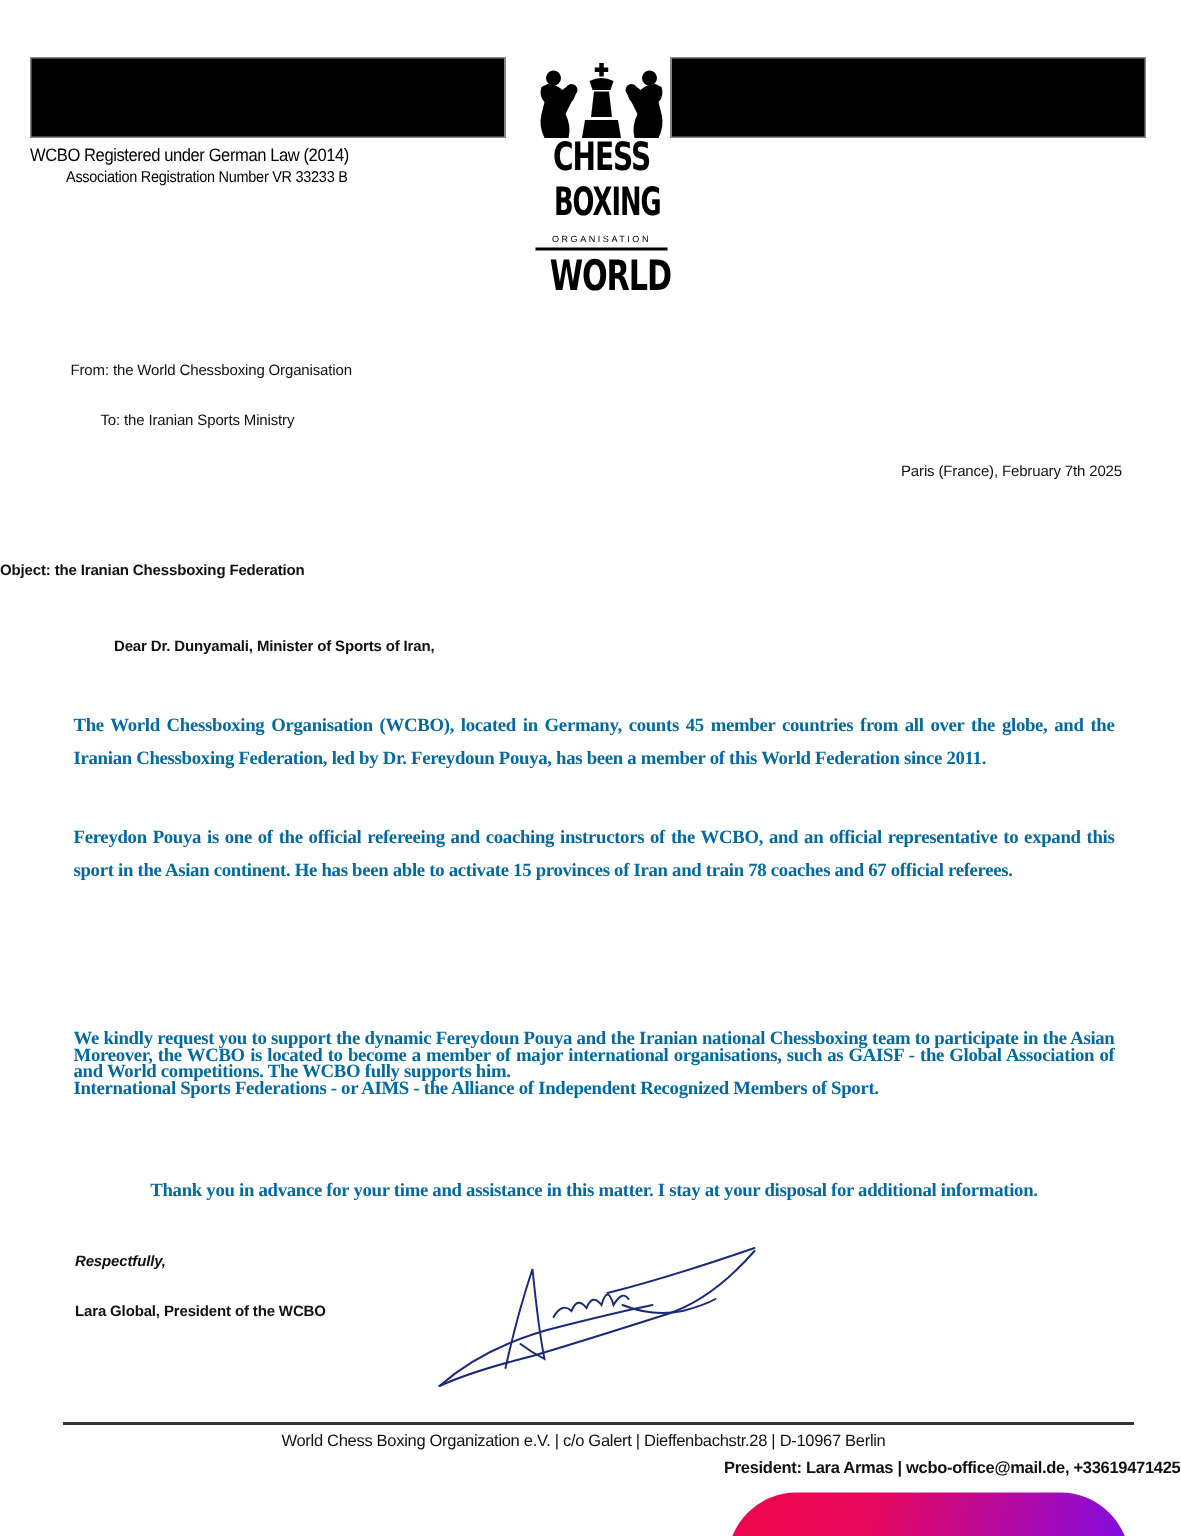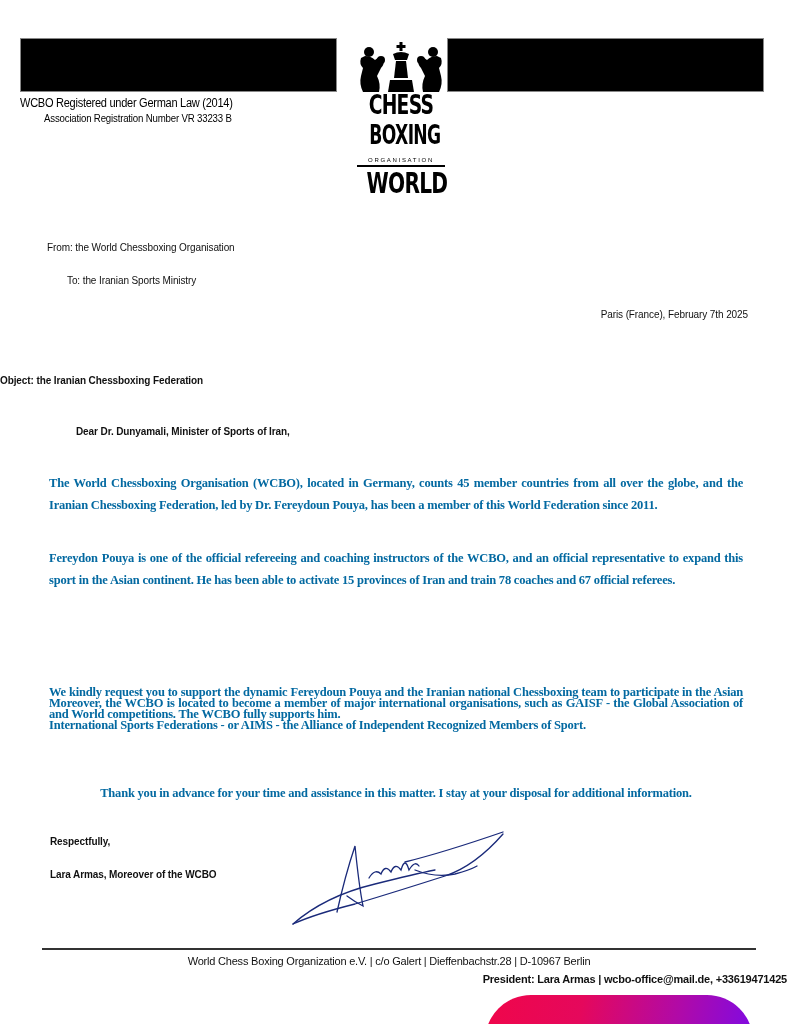--- a/index.html
+++ b/index.html
@@ -71,22 +71,22 @@
 <div class="txt bold" style="left:0; width:787px; top:375px;">Object: the Iranian Chessboxing Federation</div>
 
 <div class="txt bold" style="left:48px; top:426px;padding-left:28px;">Dear Dr. Dunyamali, Minister of Sports of Iran,</div>
 
 <div class="para" style="top:473px;">The World Chessboxing Organisation (WCBO), located in Germany, counts 45 member countries from all over the globe, and the Iranian Chessboxing Federation, led by Dr. Fereydoun Pouya, has been a member of this World Federation since 2011.</div>
 <div class="para" style="top:548px;">Fereydon Pouya is one of the official refereeing and coaching instructors of the WCBO, and an official representative to expand this sport in the Asian continent. He has been able to activate 15 provinces of Iran and train 78 coaches and 67 official referees.</div>
 <div class="para" style="top:638px;margin-top:44px;">We kindly request you to support the dynamic Fereydoun Pouya and the Iranian national Chessboxing team to participate in the Asian and World competitions. The WCBO fully supports him.</div>
 <div class="para" style="top:693px;">Moreover, the WCBO is located to become a member of major international organisations, such as GAISF - the Global Association of International Sports Federations - or AIMS - the Alliance of Independent Recognized Members of Sport.</div>
 <div class="para left" style="top:783px;">Thank you in advance for your time and assistance in this matter. I stay at your disposal for additional information.</div>
 
-<div class="txt bold" style="left:50px; top:836px;">Respectfully,</div>
-<div class="txt bold" style="left:50px; top:869px;">Lara Armas, Moreover of the WCBO</div>
+<div class="txt bold" style="left:50px; top:836px;font-style:italic;">Respectfully,</div>
+<div class="txt bold" style="left:50px; top:869px;">Lara Global, President of the WCBO</div>
 
 <svg class="sig" viewBox="0 0 230 105">
   <g fill="none" stroke="#1a2a7a" stroke-width="1.3" stroke-linecap="round">
     <path d="M8 98 Q40 70 90 58 Q130 48 150 44"></path>
     <path d="M8 98 Q30 88 70 78 Q110 66 160 50 Q190 40 218 8"></path>
     <path d="M52 86 Q60 50 70 20 Q74 60 78 80 Q70 76 62 70"></path>
     <path d="M84 52 Q90 42 96 48 Q100 38 106 46 Q110 36 116 44 Q120 30 124 44 Q130 34 134 40"></path>
     <path d="M130 44 Q150 52 170 48 Q185 44 192 40"></path>
     <path d="M120 36 Q160 26 218 6"></path>
   </g>

